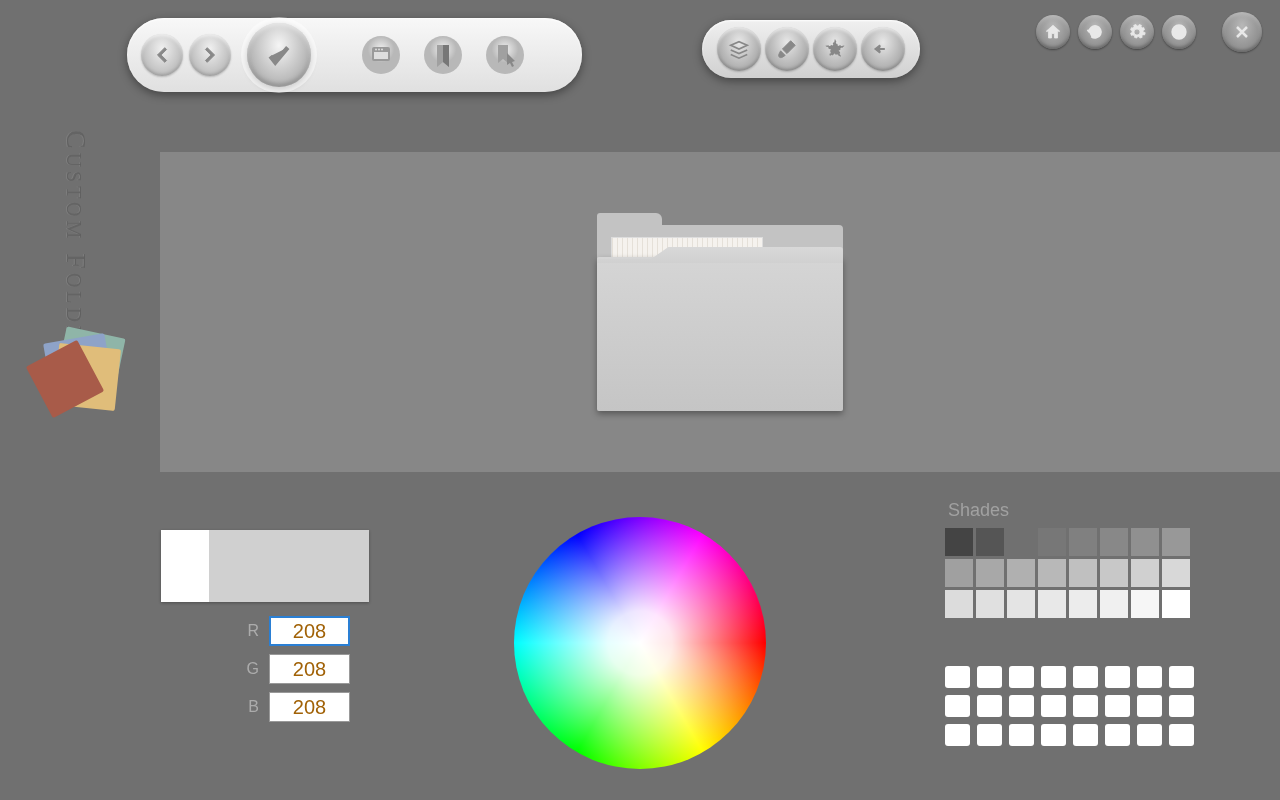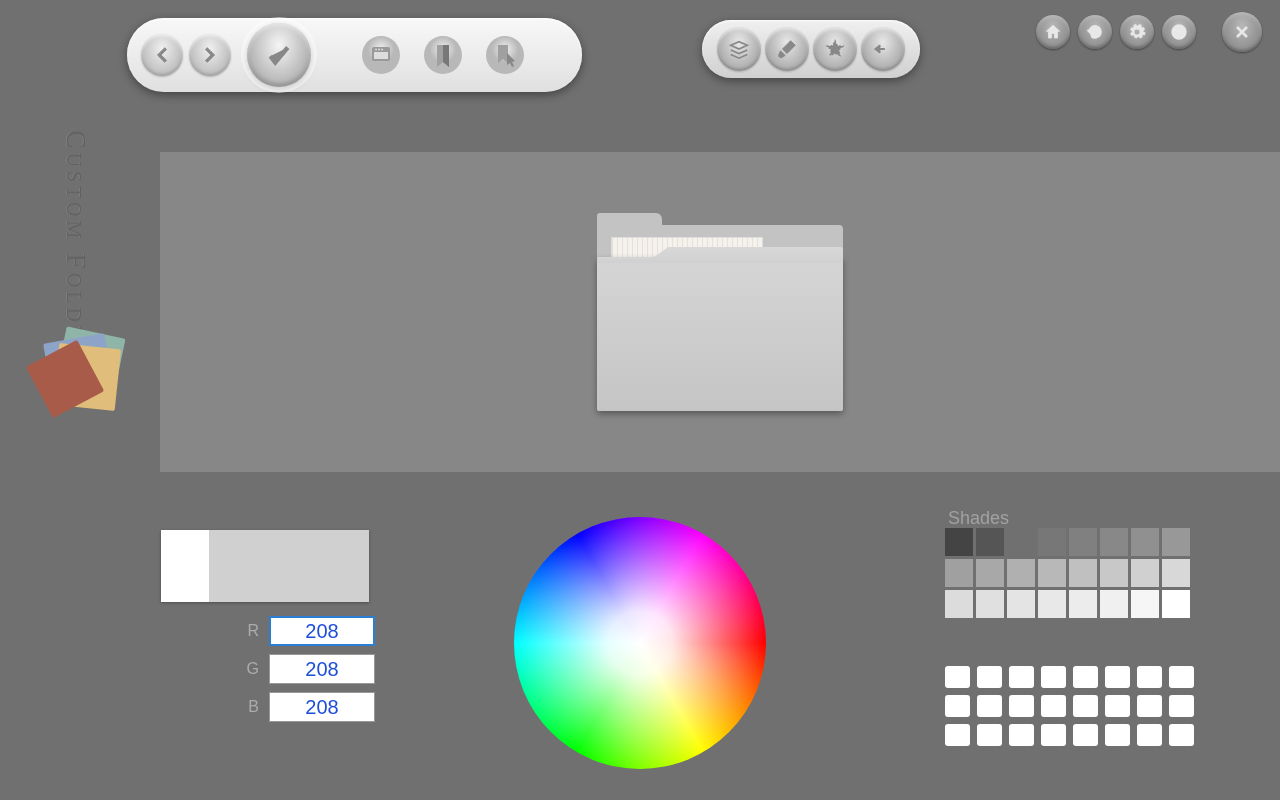--- a/index.html
+++ b/index.html
@@ -219,28 +219,28 @@
     align-items: center;
     gap: 10px;
   }
   .rgb-row span {
     width: 14px;
     text-align: right;
     color: rgba(220,220,220,0.55);
     font-size: 16px;
   }
   .rgb-row input {
-    width: 106px;
+    width: 81px;
     height: 30px;
     border: 1px solid #999;
     text-align: center;
     font-size: 20px;
     font-family: Arial, sans-serif;
     background: #fff;
-    color: #1d4ed8;
+    color: #a16207;
   }
   .rgb-row input.active { border: 2px solid #2a7fd4; }
 
   
   .color-wheel {
     position: absolute;
     left: 514px;
     top: 517px;
     width: 252px;
     height: 252px;
@@ -256,21 +256,20 @@
     background: radial-gradient(circle at center, rgba(255,255,255,1) 0%, rgba(255,255,255,0.9) 18%, rgba(255,255,255,0) 70%);
   }
 
   
   .shades-label {
     position: absolute;
     left: 948px;
     top: 500px;
     color: rgba(210,210,210,0.5);
     font-size: 18px;
-    margin-top: 8px;
   }
   .shades-grid {
     position: absolute;
     left: 945px;
     top: 528px;
     display: grid;
     grid-template-columns: repeat(8, 28px);
     grid-template-rows: repeat(3, 28px);
     gap: 3px;
   }

